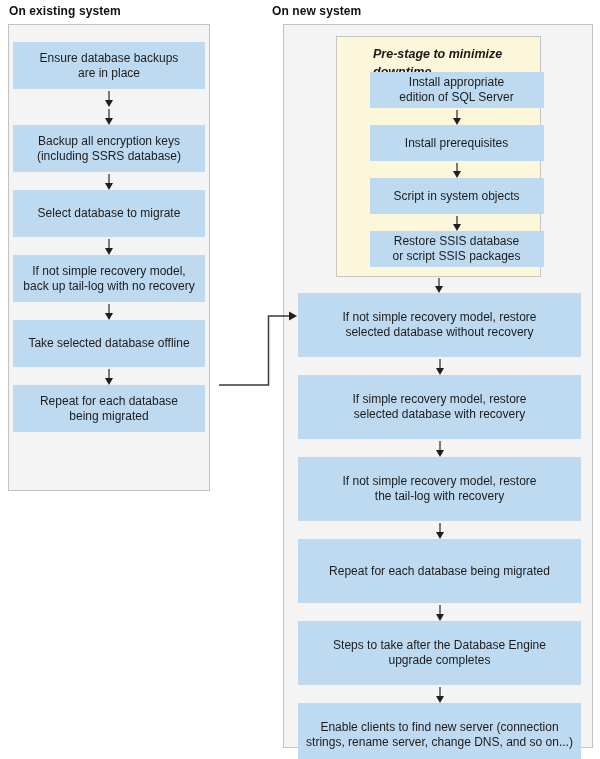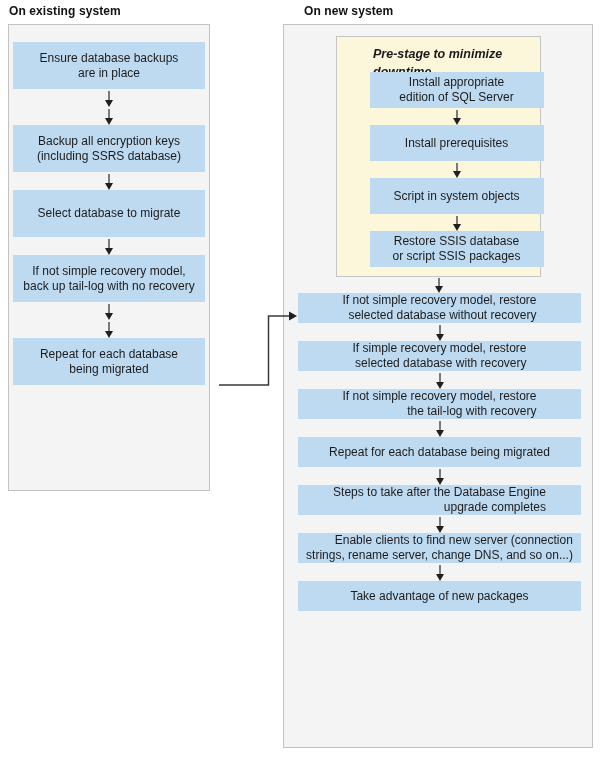--- a/index.html
+++ b/index.html
@@ -6,21 +6,21 @@
   body{
     width:600px;height:759px;position:relative;background:#ffffff;
     font-family:"Liberation Sans","DejaVu Sans",sans-serif;
     color:#212121;overflow:hidden;
   }
   .panel-heading{
     position:absolute;top:4px;font-size:12px;font-weight:bold;color:#111111;
     letter-spacing:0.1px;
   }
   #heading-existing{left:9px;}
-  #heading-new{left:304px;}
+  #heading-new{left:272px;}
   .panel{
     position:absolute;background:#f4f4f4;border:1px solid #c2c2c2;
     box-sizing:border-box;
   }
   #panel-existing{
     left:8px;top:24px;width:202px;height:467px;
     display:flex;flex-direction:column;align-items:center;padding-top:17px;
   }
   #panel-new{left:283px;top:24px;width:310px;height:724px;}
   .flow-box{
@@ -51,21 +51,21 @@
   }
   #prestage-box .flow-box{width:174px;height:36px;}
   #prestage-box .arrow-down{height:17px;}
   #prestage-exit-arrow{
     position:absolute;left:149px;top:251px;width:11px;height:17px;
   }
   #main-stack{
     position:absolute;left:14px;top:268px;width:283px;
     display:flex;flex-direction:column;align-items:center;
   }
-  #main-stack .flow-box{width:283px;height:30px;text-align:right;}
+  #main-stack .flow-box{width:283px;height:64px;}
   #main-stack .arrow-down{height:18px;}
   #connector-svg{position:absolute;left:219px;top:308px;}
 </style>
 </head>
 <body>
 
 <div class="panel-heading" id="heading-existing">On existing system</div>
 <div class="panel-heading" id="heading-new">On new system</div>
 
 <div class="panel" id="panel-existing">
@@ -74,20 +74,21 @@
   <div class="arrow-down"></div>
   <div class="arrow-down"></div>
   <div class="flow-box">Backup all encryption keys
 (including SSRS database)</div>
   <div class="arrow-down"></div>
   <div class="flow-box">Select database to migrate</div>
   <div class="arrow-down"></div>
   <div class="flow-box">If not simple recovery model,
 back up tail-log with no recovery</div>
   <div class="arrow-down"></div>
+  <div class="flow-box">Take selected database offline</div>
   <div class="arrow-down"></div>
   <div class="flow-box">Repeat for each database
 being migrated</div>
 </div>
 
 <div class="panel" id="panel-new">
   <div id="prestage-box">
     <div id="prestage-title">Pre-stage to minimize downtime</div>
     <div class="flow-box">Install appropriate
 edition of SQL Server</div>

